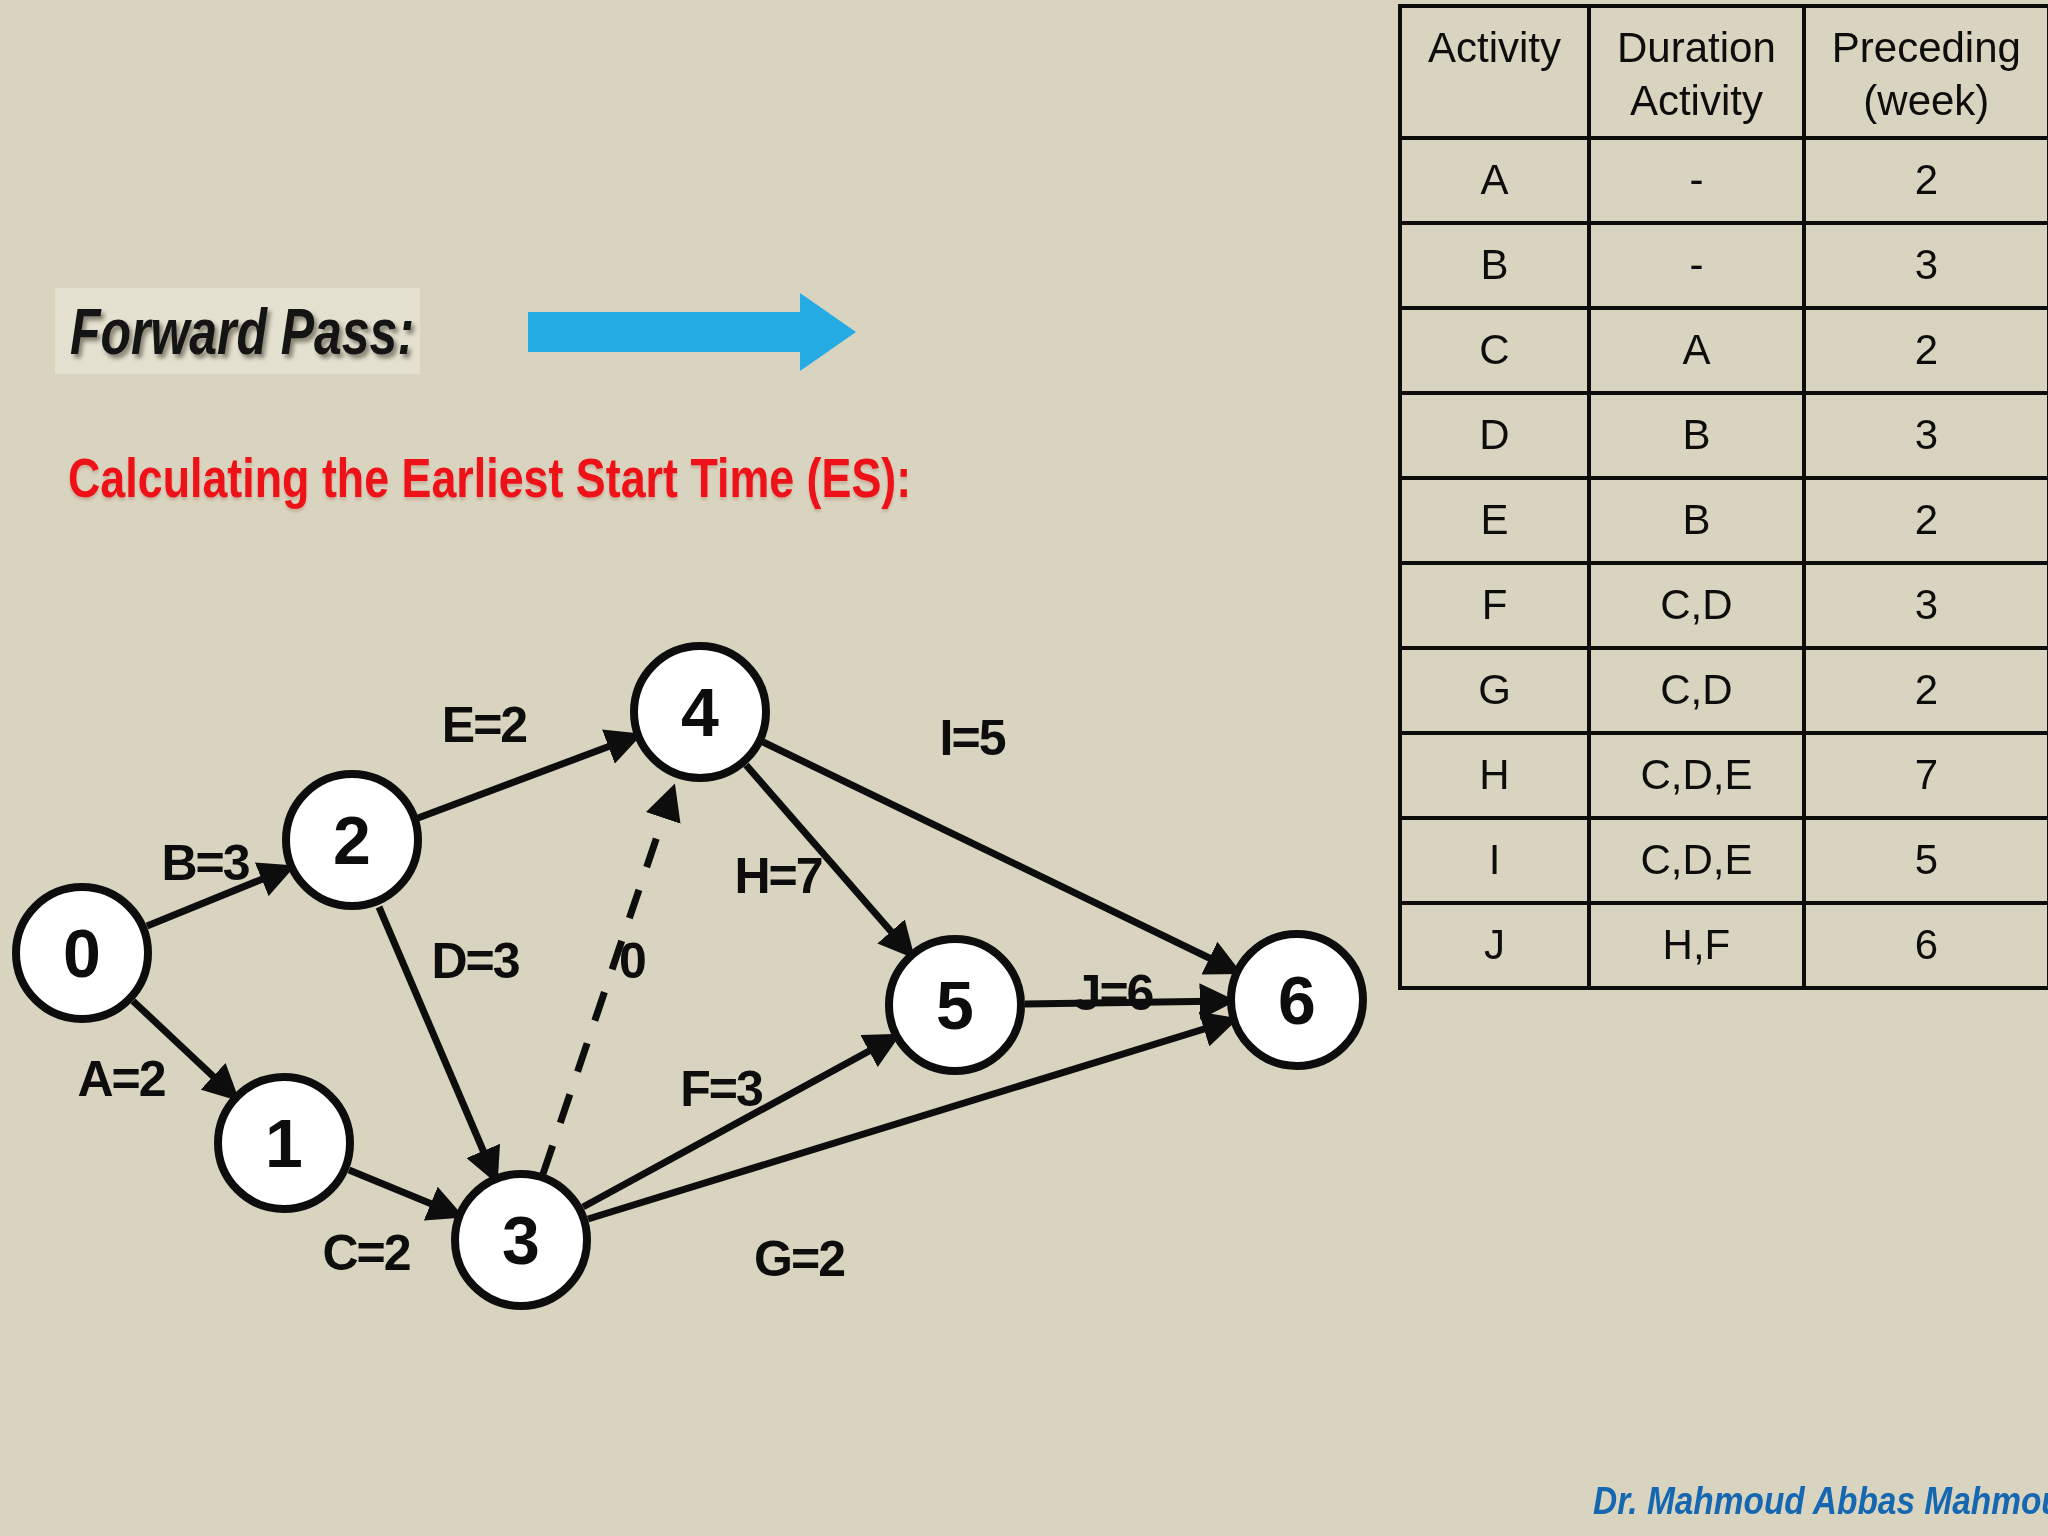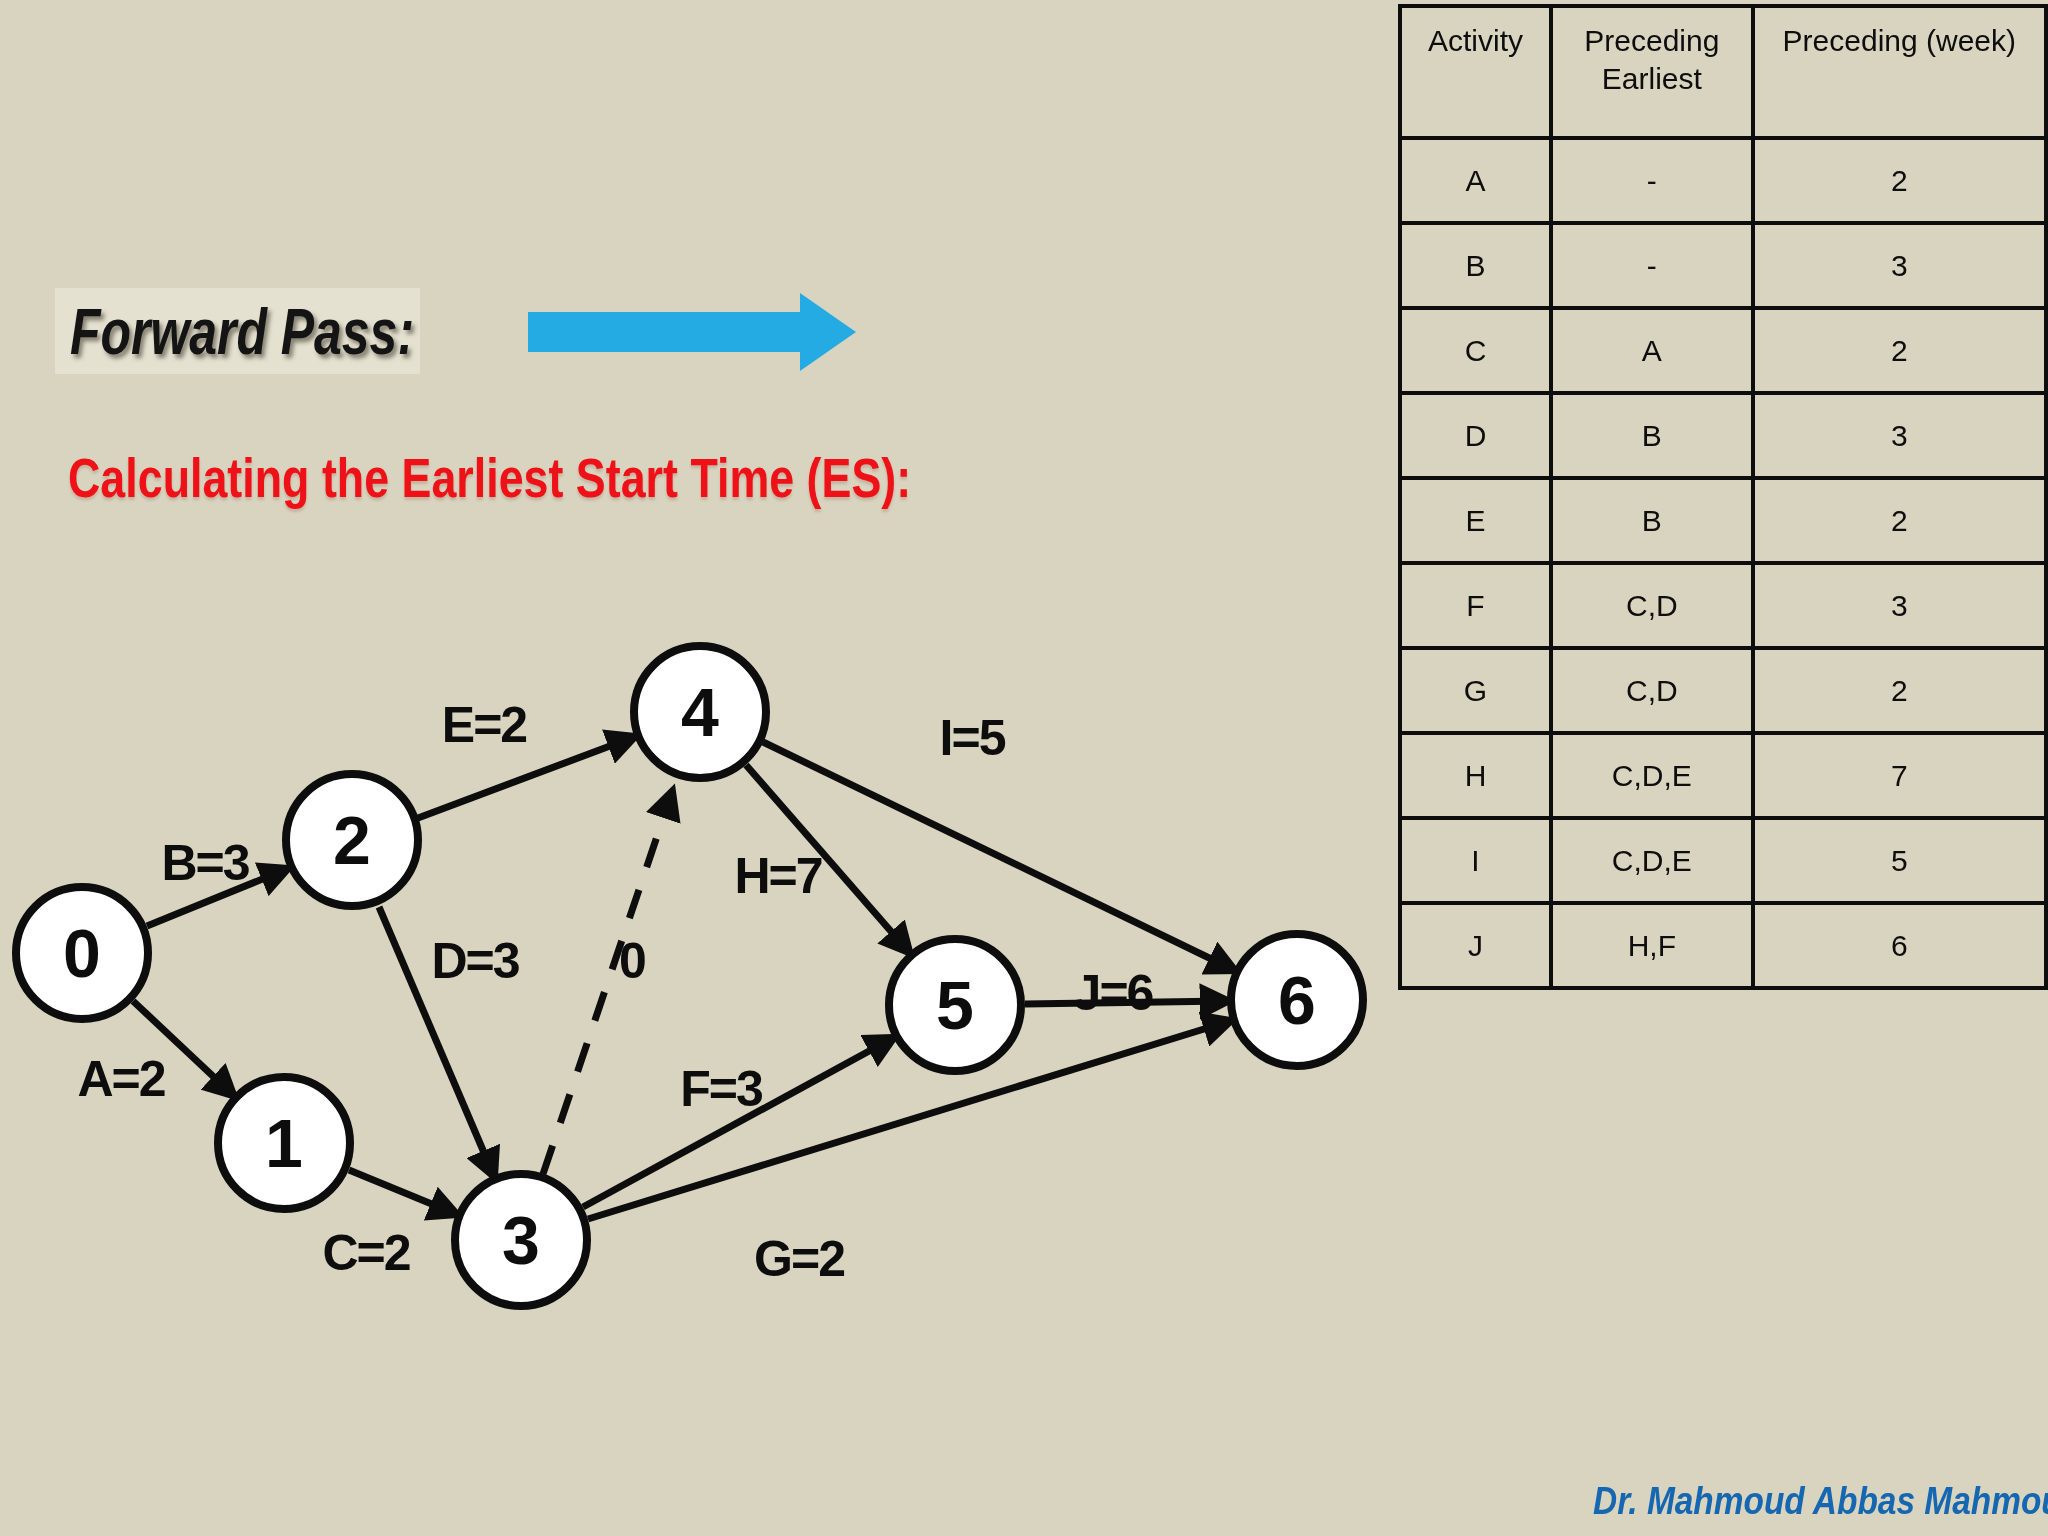--- a/index.html
+++ b/index.html
@@ -77,21 +77,21 @@
     left: 1398px;
     top: 4px;
     border-collapse: collapse;
     table-layout: fixed;
     background: transparent;
   }
   .activity-table th,
   .activity-table td {
     border: 4px solid #0d0d0d;
     text-align: center;
-    font-size: 30px;
+    font-size: 42px;
     line-height: 1.25;
     color: #0d0d0d;
   }
   .activity-table th {
     font-weight: normal;
     vertical-align: top;
     height: 114px;
     padding: 14px 26px 0 26px;
   }
   .activity-table td {
@@ -210,21 +210,21 @@
 
   <table class="activity-table">
     <colgroup>
       <col class="col-activity">
       <col class="col-preceding">
       <col class="col-duration">
     </colgroup>
     <thead>
       <tr>
         <th>Activity</th>
-        <th>Preceding Earliest</th>
+        <th>Duration Activity</th>
         <th>Preceding (week)</th>
       </tr>
     </thead>
     <tbody>
         <tr>
           <td>A</td>
           <td>-</td>
           <td>2</td>
         </tr>
         <tr>

